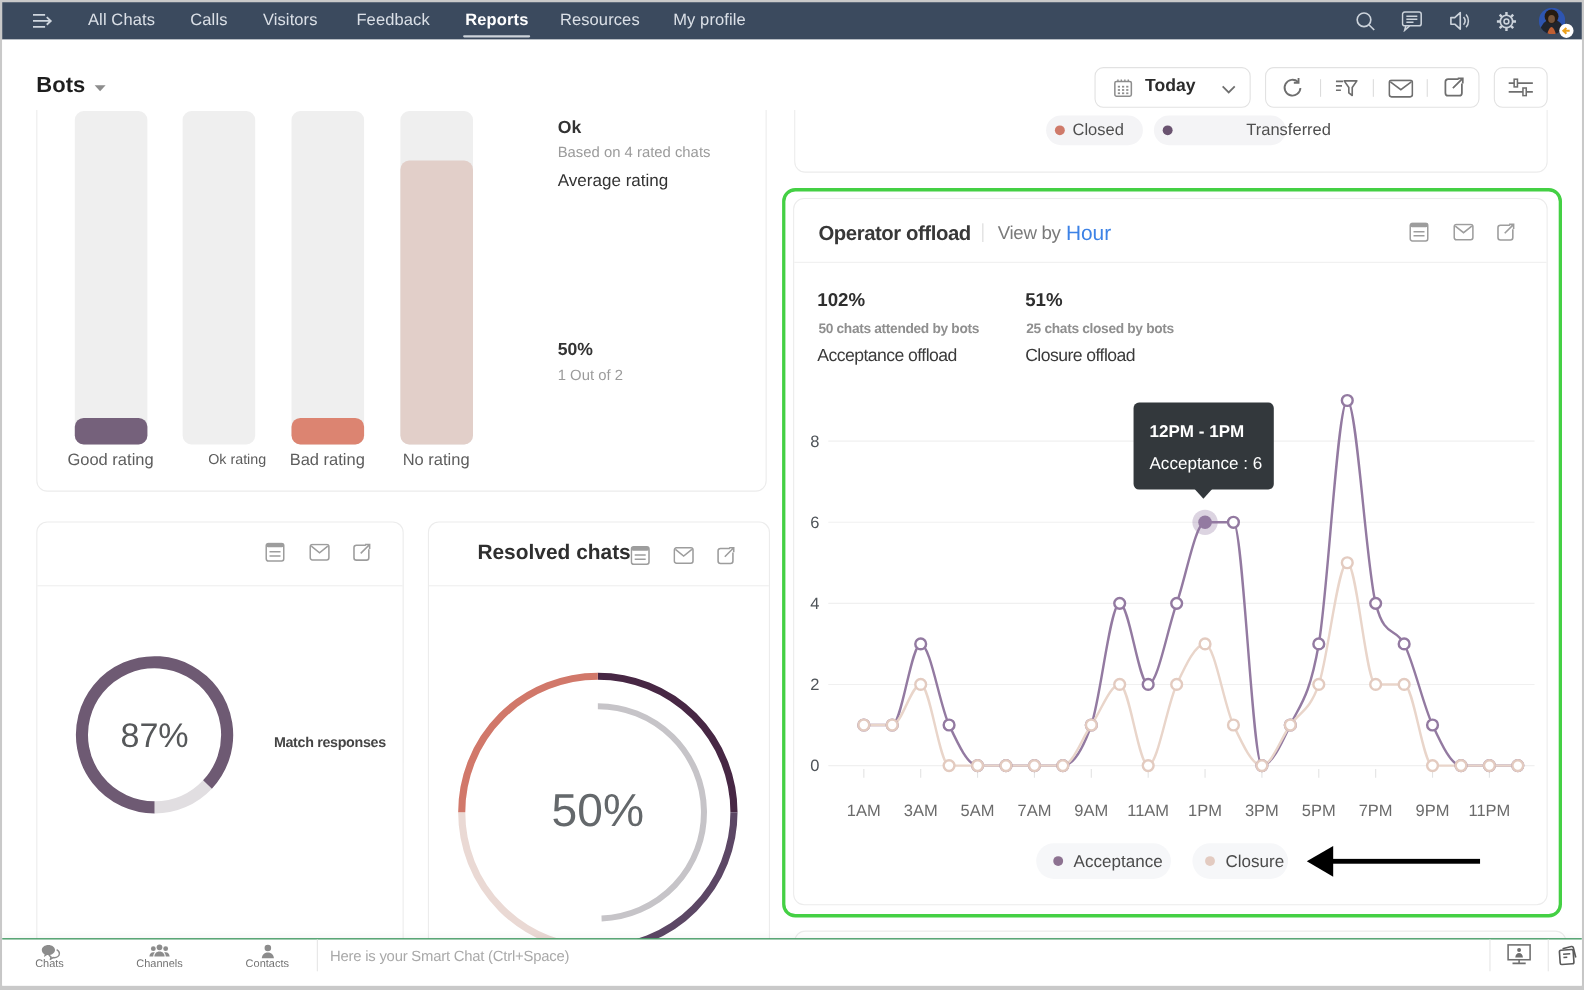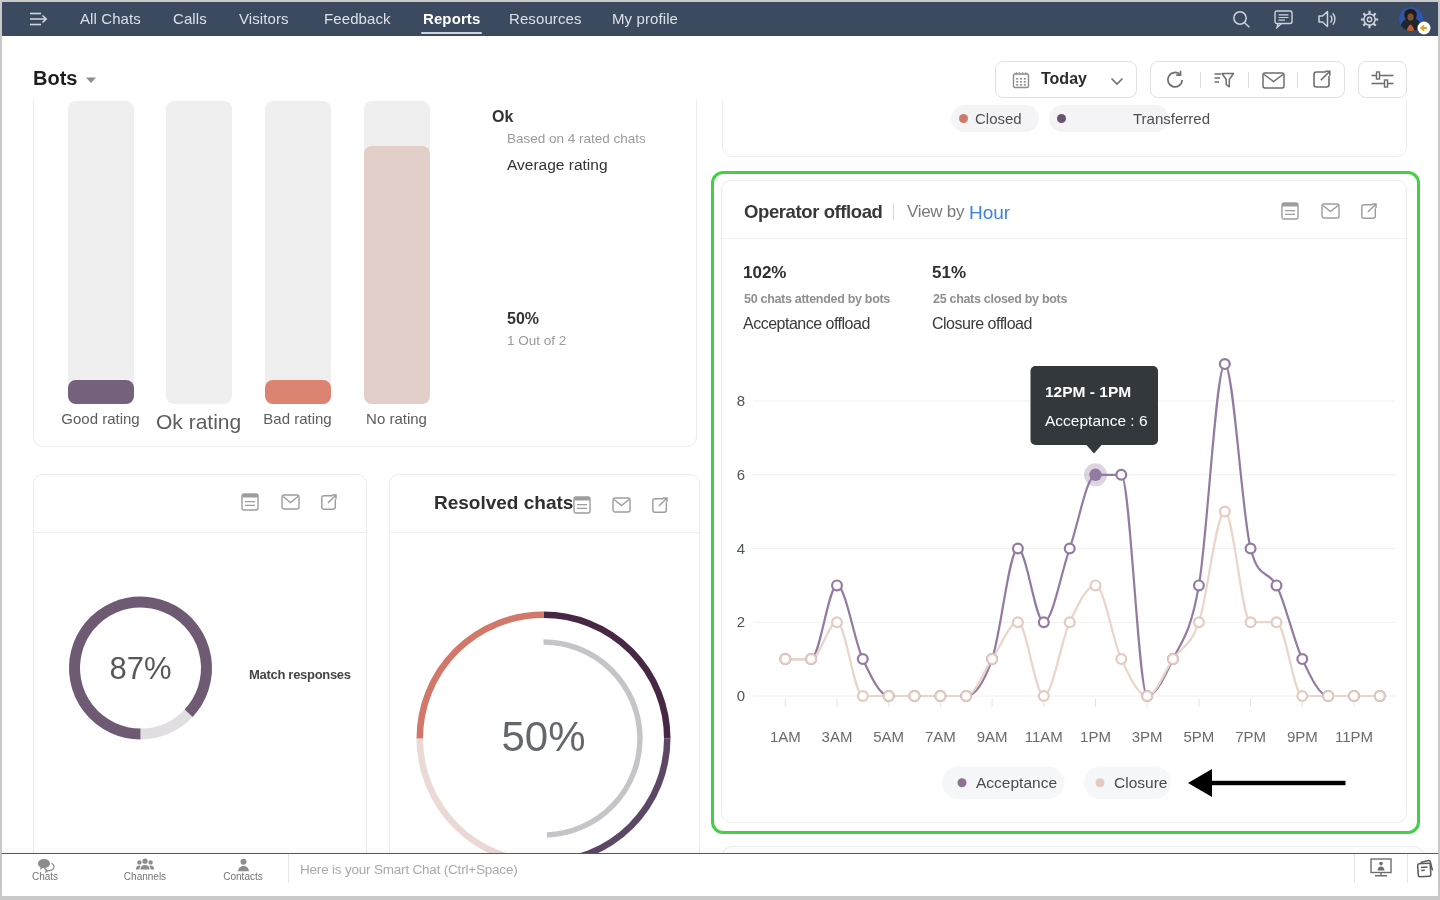--- a/index.html
+++ b/index.html
@@ -133,24 +133,24 @@
 
     <div class="card" style="left:31px;top:-20px;width:664px;height:367px;"></div>
     <div class="abs" style="left:65.5px;top:0.5px;width:66px;height:303px;background:#efefef;border-radius:8px;"></div>
     <div class="abs" style="left:164px;top:0.5px;width:66px;height:303px;background:#efefef;border-radius:8px;"></div>
     <div class="abs" style="left:262.5px;top:0.5px;width:66px;height:303px;background:#efefef;border-radius:8px;"></div>
     <div class="abs" style="left:361.5px;top:0.5px;width:66px;height:303px;background:#efefef;border-radius:8px;"></div>
     <div class="abs" style="left:65.5px;top:279.5px;width:66px;height:24px;background:#75617b;border-radius:8px;"></div>
     <div class="abs" style="left:262.5px;top:279.5px;width:66px;height:24px;background:#dc8471;border-radius:8px;"></div>
     <div class="abs" style="left:361.5px;top:46px;width:66px;height:257.5px;background:#e2cfc9;border-radius:8px;"></div>
     <div class="abs" style="left:55.5px;top:310px;width:86px;text-align:center;font-size:15px;color:#5d5d5d;">Good rating</div>
-    <div class="abs" style="left:154px;top:310px;width:86px;text-align:left;font-size:21px;color:#5d5d5d;">Ok rating</div>
+    <div class="abs" style="left:154px;top:310px;width:86px;text-align:right;font-size:13px;color:#5d5d5d;">Ok rating</div>
     <div class="abs" style="left:252.5px;top:310px;width:86px;text-align:center;font-size:15px;color:#5d5d5d;">Bad rating</div>
     <div class="abs" style="left:351.5px;top:310px;width:86px;text-align:center;font-size:15px;color:#5d5d5d;">No rating</div>
-    <div class="abs" style="left:490px;top:8px;font-size:16px;font-weight:bold;color:#333;">Ok</div>
+    <div class="abs" style="left:505px;top:8px;font-size:16px;font-weight:bold;color:#333;">Ok</div>
     <div class="abs" style="left:505px;top:31px;font-size:13.5px;color:#9b9b9b;">Based on 4 rated chats</div>
     <div class="abs" style="left:505px;top:56px;font-size:15.5px;color:#333;">Average rating</div>
     <div class="abs" style="left:505px;top:210px;font-size:16px;font-weight:bold;color:#333;">50%</div>
     <div class="abs" style="left:505px;top:233px;font-size:13.5px;color:#9b9b9b;">1 Out of 2</div>
 
     <div class="card" style="left:31px;top:374px;width:334px;height:420px;"></div>
     <svg class="abs" style="left:239px;top:393px" width="18" height="18" viewBox="0 0 18 18">
       <rect x="1" y="1" width="16" height="16" rx="2" fill="none" stroke="#9d9d9d" stroke-width="1.4"></rect>
       <rect x="1" y="1" width="16" height="3.6" rx="1.6" fill="#9d9d9d"></rect>
       <path d="M4 8.6 H14 M4 12.4 H14" stroke="#9d9d9d" stroke-width="1.4"></path>

